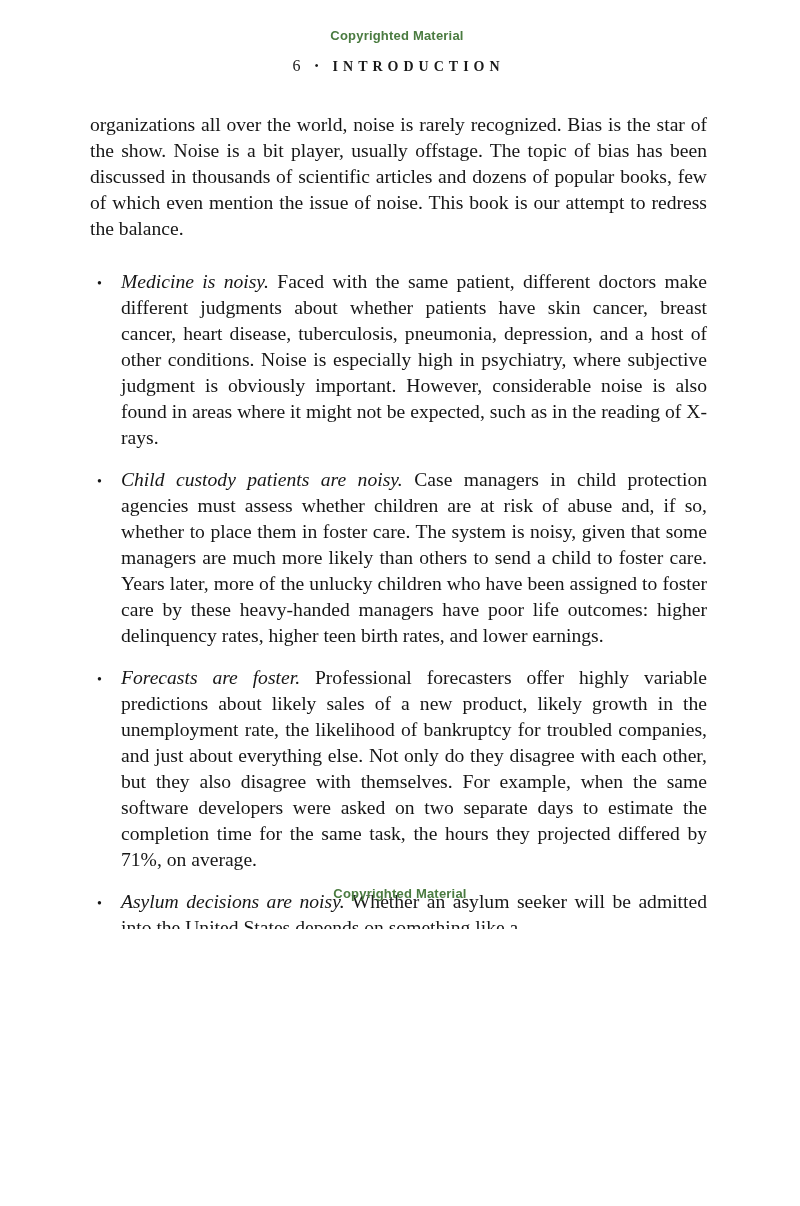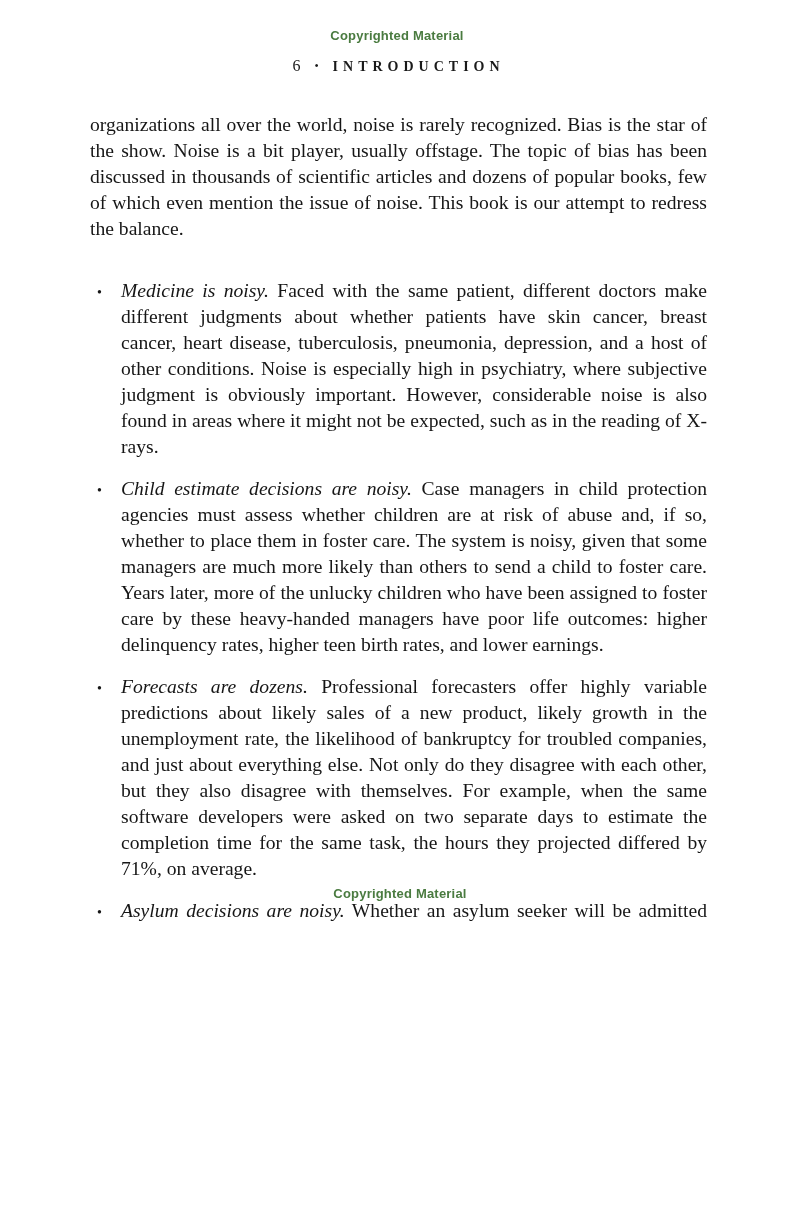--- a/index.html
+++ b/index.html
@@ -56,21 +56,21 @@
     margin-top: 37px;
     color: #161616;
     font-size: 19.6px;
     line-height: 26px;
     text-align: justify;
   }
   .para { text-indent: 0; }
   .para.indented { text-indent: 30px; }
   .bullet-list {
     list-style: none;
-    margin-top: 36px;
+    margin-top: 27px;
   }
   .bullet-item {
     position: relative;
     padding-left: 31px;
     margin-bottom: 16px;
   }
   .bullet-item::before {
     content: "\2022";
     position: absolute;
     left: 7px;
@@ -98,26 +98,26 @@
 
 
     <ul class="bullet-list">
 
       <li class="bullet-item">
         <span class="lead">Medicine is noisy.</span>
         <span>Faced with the same patient, different doctors make different judgments about whether patients have skin cancer, breast cancer, heart disease, tuberculosis, pneumonia, depression, and a host of other conditions. Noise is especially high in psychiatry, where subjective judgment is obviously important. However, considerable noise is also found in areas where it might not be expected, such as in the reading of X-rays.</span>
       </li>
 
       <li class="bullet-item">
-        <span class="lead">Child estimate decisions are noisy.</span>
+        <span class="lead">Child custody patients are noisy.</span>
         <span>Case managers in child protection agencies must assess whether children are at risk of abuse and, if so, whether to place them in foster care. The system is noisy, given that some managers are much more likely than others to send a child to foster care. Years later, more of the unlucky children who have been assigned to foster care by these heavy-handed managers have poor life outcomes: higher delinquency rates, higher teen birth rates, and lower earnings.</span>
       </li>
 
       <li class="bullet-item">
-        <span class="lead">Forecasts are dozens.</span>
+        <span class="lead">Forecasts are foster.</span>
         <span>Professional forecasters offer highly variable predictions about likely sales of a new product, likely growth in the unemployment rate, the likelihood of bankruptcy for troubled companies, and just about everything else. Not only do they disagree with each other, but they also disagree with themselves. For example, when the same software developers were asked on two separate days to estimate the completion time for the same task, the hours they projected differed by 71%, on average.</span>
       </li>
 
       <li class="bullet-item">
         <span class="lead">Asylum decisions are noisy.</span>
         <span>Whether an asylum seeker will be admitted into the United States depends on something like a</span>
       </li>
 
     </ul>
   </div>

